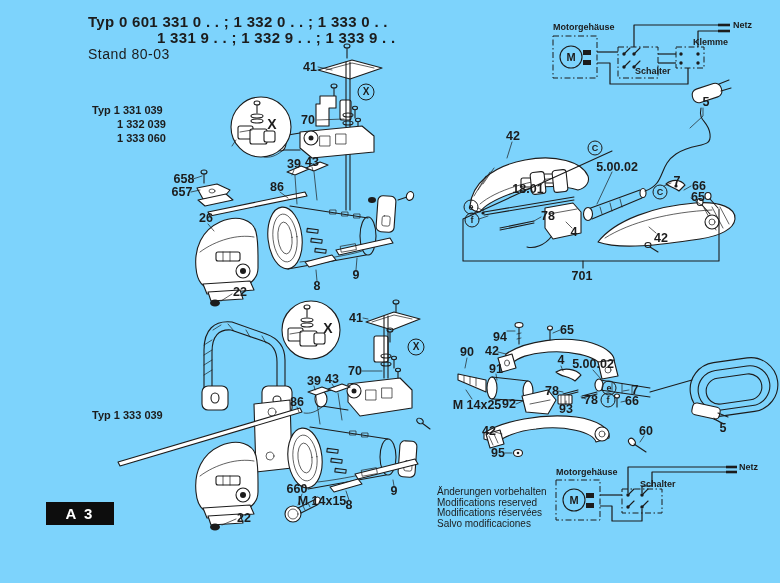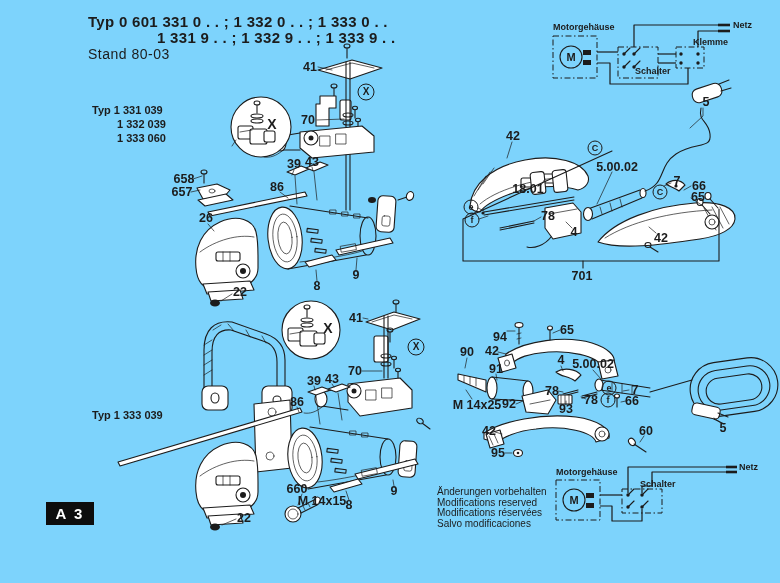--- a/index.html
+++ b/index.html
@@ -4,21 +4,21 @@
 <style>
   html,body{margin:0;padding:0;background:#e8e8e8;}
   .page{position:relative;width:780px;height:583px;background:#7dd3fc;
         font-family:"Liberation Sans",sans-serif;color:#1c1c1c;overflow:hidden;}
   .abs{position:absolute;}
   .t-title{font-size:15px;font-weight:700;letter-spacing:.3px;white-space:nowrap;}
   .t-stand{font-size:14px;font-weight:400;letter-spacing:.5px;}
   .t-variant{font-size:11px;font-weight:700;white-space:nowrap;}
   .t-footer{font-size:10px;line-height:10.5px;white-space:nowrap;}
   .t-wire{font-size:9px;font-weight:700;white-space:nowrap;}
-  .sheet-box{background:#0d0d0d;color:#ffffff;width:48px;height:23px;
+  .sheet-box{background:#0d0d0d;color:#ffffff;width:68px;height:23px;
              display:flex;align-items:center;justify-content:center;
              font-size:15px;font-weight:700;letter-spacing:2px;}
   .plabel{position:absolute;transform:translate(-50%,-50%);font-weight:700;
           font-size:12.5px;white-space:nowrap;z-index:5;}
   .plabel.bigx{font-size:14px;}
   .plabel.circled{width:13px;height:13px;line-height:12px;text-align:center;
           font-size:9px;border:1.2px solid #1c1c1c;border-radius:50%;padding:0;}
   .plabel.circled-lg{width:15px;height:15px;line-height:14px;text-align:center;
           font-size:10px;border:1.3px solid #1c1c1c;border-radius:50%;padding:0;}
   .mlabel{position:absolute;transform:translate(-50%,-50%);font-weight:700;font-size:11px;z-index:5;}

